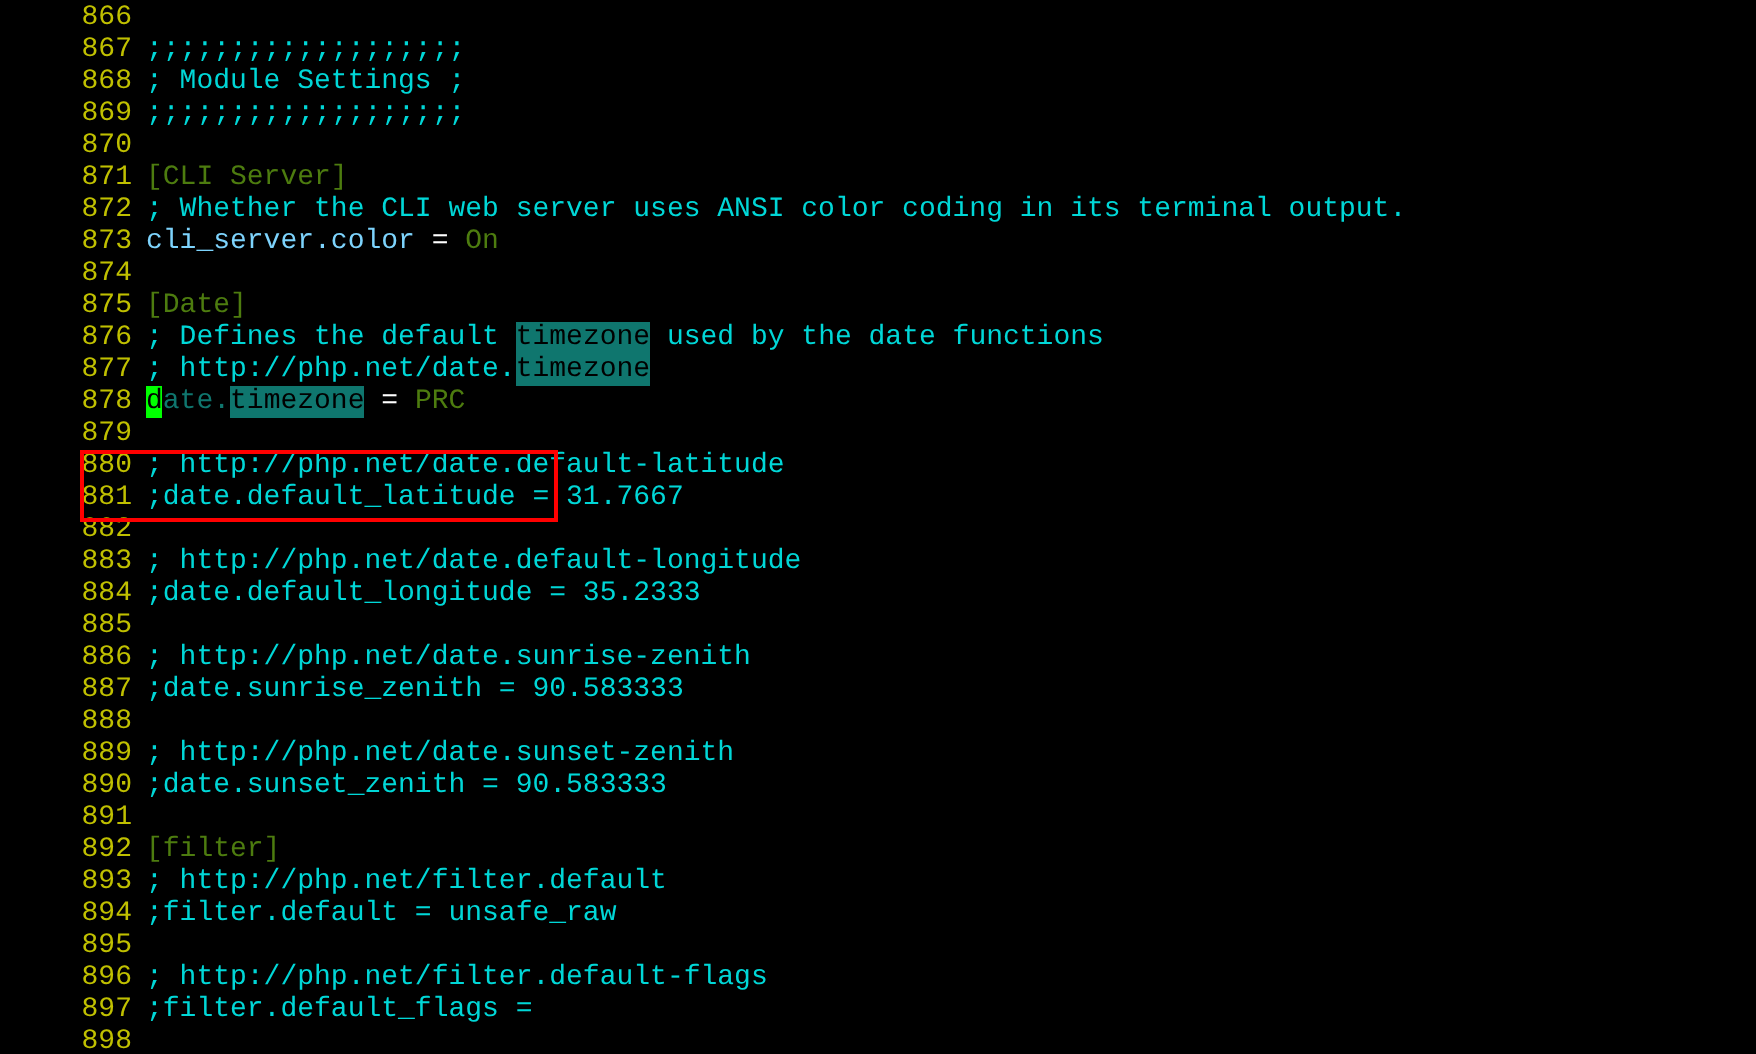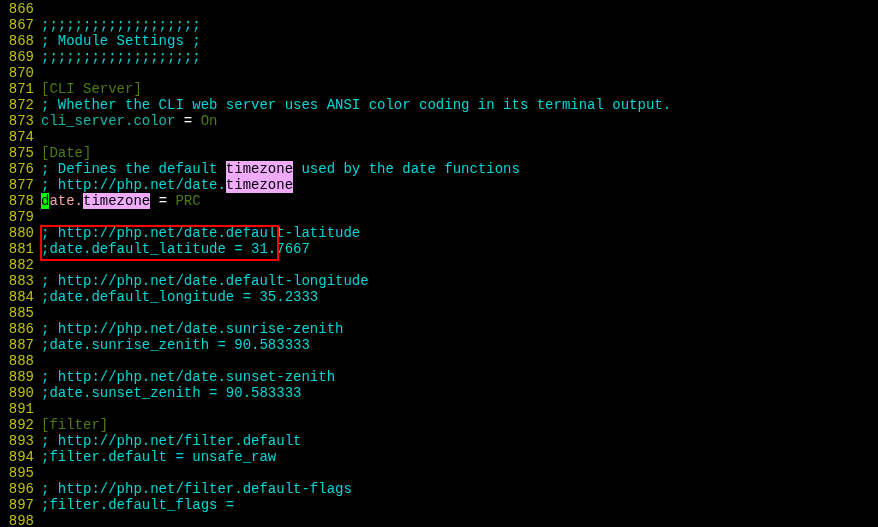--- a/index.html
+++ b/index.html
@@ -1,26 +1,26 @@
 <!DOCTYPE html>
 <html><head>
 <meta charset="utf-8">
 <style>
   html,body{margin:0;padding:0;background:#000;width:878px;height:527px;overflow:hidden;}
   .editor{font-family:"Courier New",monospace;font-size:14px;line-height:16px;white-space:pre;background:#000;padding-top:1px;}
   .row{display:flex;}
-  .ln{color:#c0c000;width:34px;text-align:right;padding-right:7px;user-select:none;}
+  .ln{color:#c0c000;width:34px;text-align:right;padding-right:7px;user-select:none;padding-left:32px;}
   .code{flex:1;}
   .c-cyan{color:#00d7d7;}
   .c-yellow{color:#4d7c0f;}
   .c-magenta{color:#4d7c0f;}
-  .c-green{color:#14b8a6;text-align:center;}
+  .c-green{color:#7dd3fc;text-align:center;}
   .c-white{color:#ffffff;}
-  .hl{background:#f0abfc;color:#000;}
+  .hl{background:#0f766e;color:#000;}
   .cursor{background:#00ff00;color:#000;}
-  .dim{color:#fca5a5;font-family:Liberation Mono, monospace;}
+  .dim{color:#0f766e;font-family:Liberation Mono, monospace;}
   .redbox{position:absolute;border:2px solid #ff0000;pointer-events:none;}
 </style>
 </head>
 <body>
 
 <div class="editor" id="editor"><div class="row"><span class="ln">866</span><span class="code"><span class="c-cyan"></span></span></div><div class="row"><span class="ln">867</span><span class="code"><span class="c-cyan">;;;;;;;;;;;;;;;;;;;</span></span></div><div class="row"><span class="ln">868</span><span class="code"><span class="c-cyan">; Module Settings ;</span></span></div><div class="row"><span class="ln">869</span><span class="code"><span class="c-cyan">;;;;;;;;;;;;;;;;;;;</span></span></div><div class="row"><span class="ln">870</span><span class="code"><span class="c-cyan"></span></span></div><div class="row"><span class="ln">871</span><span class="code"><span class="c-yellow">[CLI Server]</span></span></div><div class="row"><span class="ln">872</span><span class="code"><span class="c-cyan">; Whether the CLI web server uses ANSI color coding in its terminal output.</span></span></div><div class="row"><span class="ln">873</span><span class="code"><span class="c-green">cli_server.color</span><span class="c-white"> = </span><span class="c-magenta">On</span></span></div><div class="row"><span class="ln">874</span><span class="code"><span class="c-cyan"></span></span></div><div class="row"><span class="ln">875</span><span class="code"><span class="c-yellow">[Date]</span></span></div><div class="row"><span class="ln">876</span><span class="code"><span class="c-cyan">; Defines the default </span><span class="hl">timezone</span><span class="c-cyan"> used by the date functions</span></span></div><div class="row"><span class="ln">877</span><span class="code"><span class="c-cyan">; http://php.net/date.</span><span class="hl">timezone</span></span></div><div class="row"><span class="ln">878</span><span class="code"><span class="cursor">d</span><span class="dim">ate.</span><span class="hl">timezone</span><span class="c-white"> = </span><span class="c-magenta">PRC</span></span></div><div class="row"><span class="ln">879</span><span class="code"><span class="c-cyan"></span></span></div><div class="row"><span class="ln">880</span><span class="code"><span class="c-cyan">; http://php.net/date.default-latitude</span></span></div><div class="row"><span class="ln">881</span><span class="code"><span class="c-cyan">;date.default_latitude = 31.7667</span></span></div><div class="row"><span class="ln">882</span><span class="code"><span class="c-cyan"></span></span></div><div class="row"><span class="ln">883</span><span class="code"><span class="c-cyan">; http://php.net/date.default-longitude</span></span></div><div class="row"><span class="ln">884</span><span class="code"><span class="c-cyan">;date.default_longitude = 35.2333</span></span></div><div class="row"><span class="ln">885</span><span class="code"><span class="c-cyan"></span></span></div><div class="row"><span class="ln">886</span><span class="code"><span class="c-cyan">; http://php.net/date.sunrise-zenith</span></span></div><div class="row"><span class="ln">887</span><span class="code"><span class="c-cyan">;date.sunrise_zenith = 90.583333</span></span></div><div class="row"><span class="ln">888</span><span class="code"><span class="c-cyan"></span></span></div><div class="row"><span class="ln">889</span><span class="code"><span class="c-cyan">; http://php.net/date.sunset-zenith</span></span></div><div class="row"><span class="ln">890</span><span class="code"><span class="c-cyan">;date.sunset_zenith = 90.583333</span></span></div><div class="row"><span class="ln">891</span><span class="code"><span class="c-cyan"></span></span></div><div class="row"><span class="ln">892</span><span class="code"><span class="c-yellow">[filter]</span></span></div><div class="row"><span class="ln">893</span><span class="code"><span class="c-cyan">; http://php.net/filter.default</span></span></div><div class="row"><span class="ln">894</span><span class="code"><span class="c-cyan">;filter.default = unsafe_raw</span></span></div><div class="row"><span class="ln">895</span><span class="code"><span class="c-cyan"></span></span></div><div class="row"><span class="ln">896</span><span class="code"><span class="c-cyan">; http://php.net/filter.default-flags</span></span></div><div class="row"><span class="ln">897</span><span class="code"><span class="c-cyan">;filter.default_flags =</span></span></div><div class="row"><span class="ln">898</span><span class="code"><span class="c-cyan"></span></span></div></div>
 <div class="redbox" id="redbox" style="left: 40px; top: 225px; width: 235px; height: 32px;"></div>
 
 </body></html>

